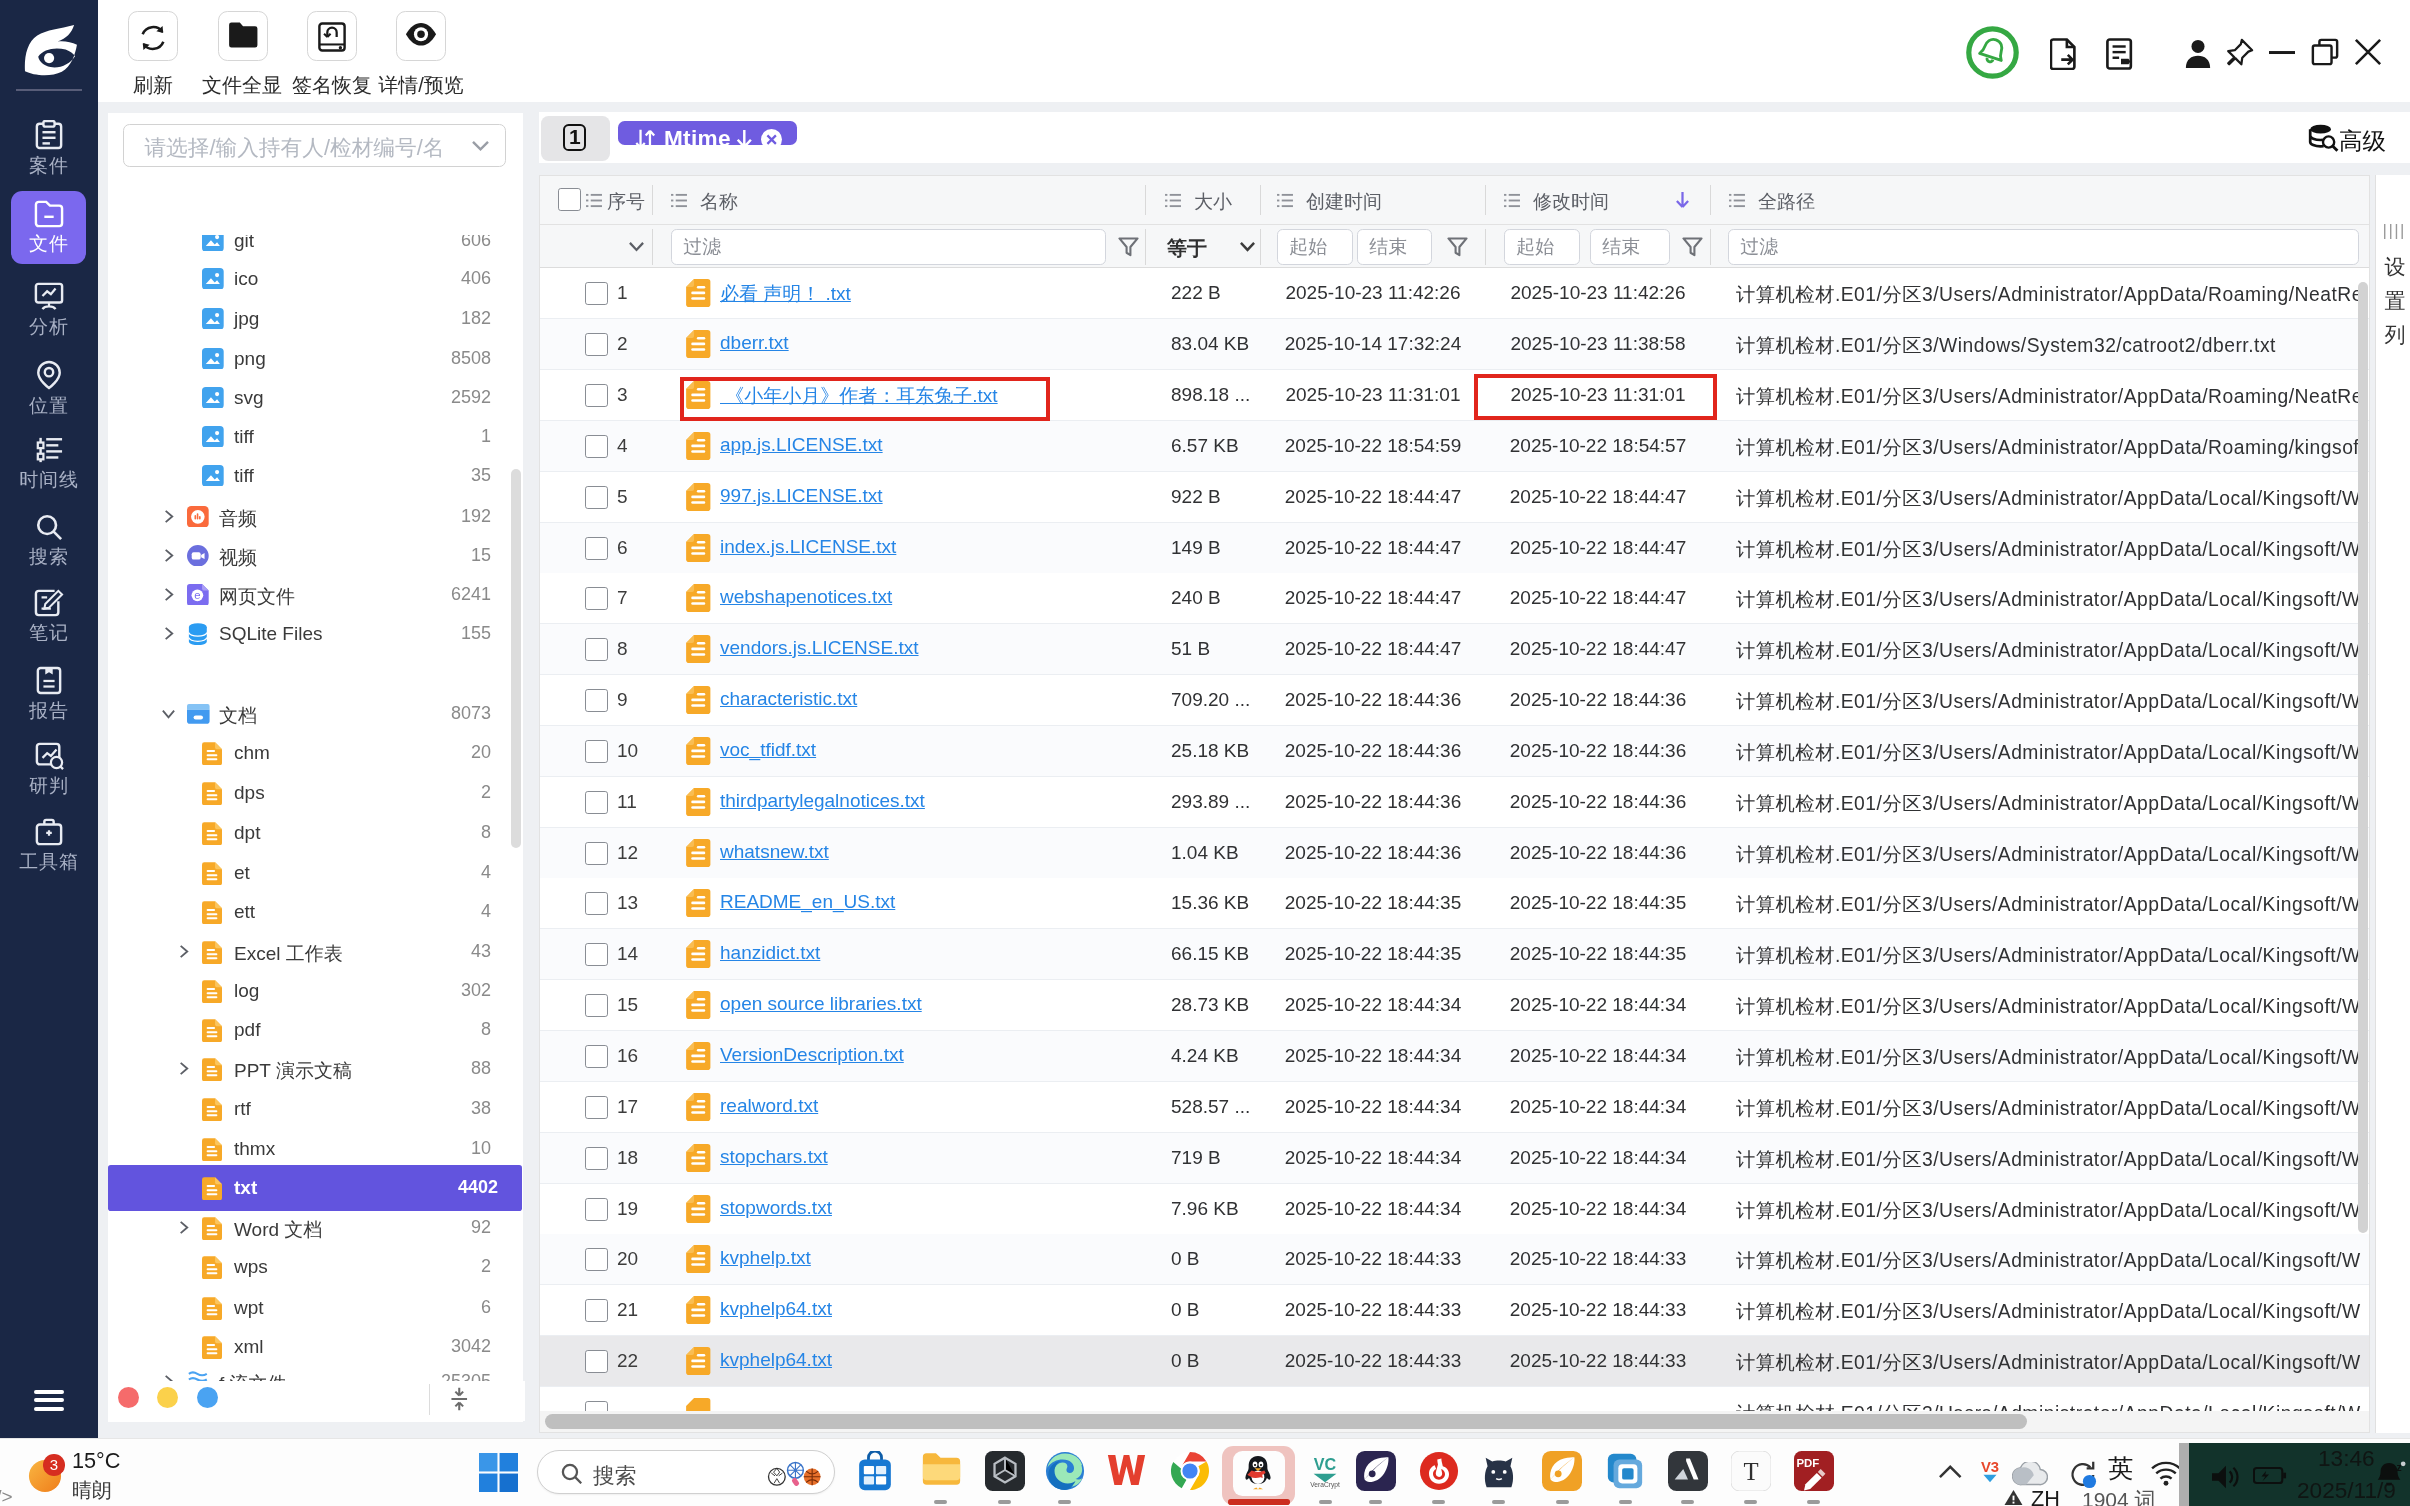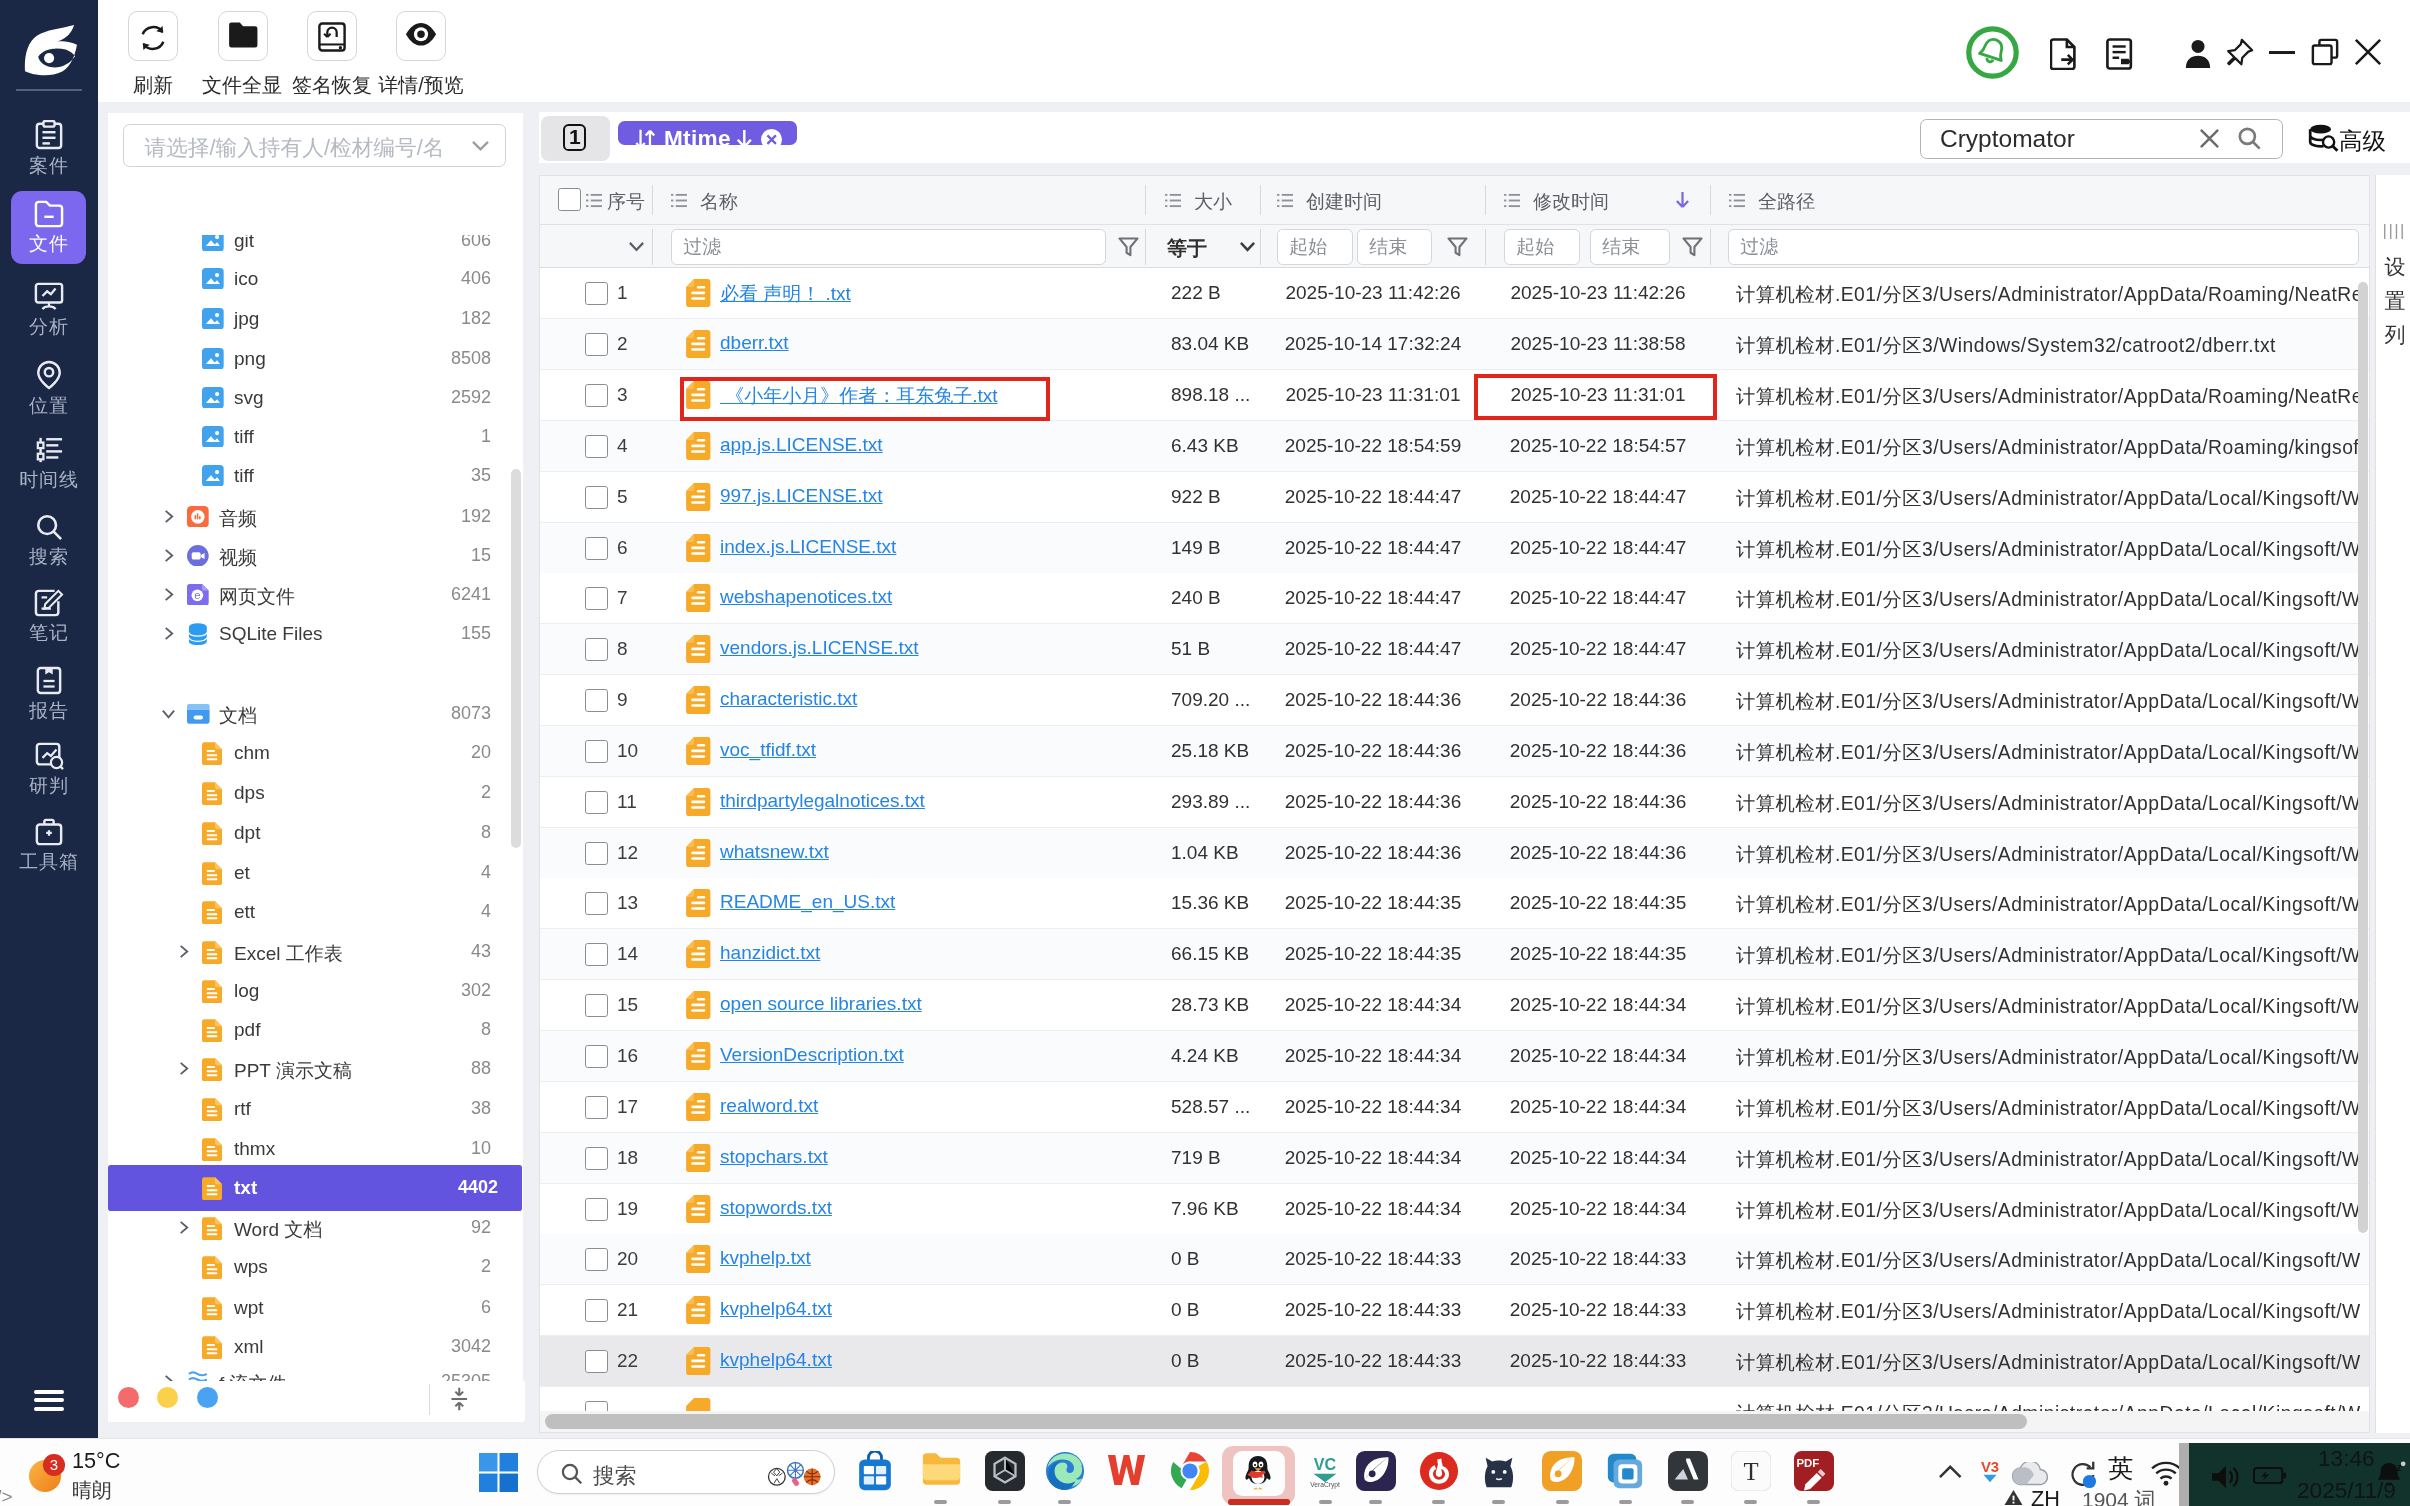--- a/index.html
+++ b/index.html
@@ -264,30 +264,20 @@
         <path d="M18 23 v-19 m0 0 l-4.5 5 m4.5 -5 l4.5 5" stroke="#fff" stroke-width="2.4" fill="none"></path>
       </svg>
     <span class="mt1">Mtime</span>
     <svg class="abs" style="left:115px;top:6.6px" width="22.6" height="22.6" viewBox="0 0 24 24">
         <path d="M12 2 v18 m0 0 l-7 -7.5 m7 7.5 l7 -7.5" stroke="#fff" stroke-width="2.6" fill="none"></path>
       </svg>
     <div class="cx"><svg style="margin:4.7px" width="11.3" height="11.3" viewBox="0 0 12 12">
           <path d="M1.5 1.5 l9 9 m0 -9 l-9 9" stroke="#6f5ce0" stroke-width="2.4"></path>
         </svg></div>
   </div>
-  <div id="sbox">
-    <span class="stx">Cryptomator</span>
-    <svg class="abs" style="left:278px;top:8.5px" width="21" height="21" viewBox="0 0 22 22">
-        <path d="M2 2 l18 18 m0 -18 l-18 18" stroke="#6b6b6b" stroke-width="2.6"></path>
-      </svg>
-    <svg class="abs" style="left:316px;top:6.6px" width="24.5" height="24.5" viewBox="0 0 26 26">
-        <circle cx="11" cy="11" r="8" fill="none" stroke="#7a7a7a" stroke-width="2.8"></circle>
-        <line x1="17" y1="17" x2="24" y2="24" stroke="#7a7a7a" stroke-width="2.8"></line>
-      </svg>
-  </div>
   <div id="adv">
     <svg class="abs" style="left:0;top:8.5px" width="32" height="32" viewBox="0 0 40 40">
         <ellipse cx="17" cy="9" rx="13" ry="5.5" fill="#111"></ellipse>
         <path d="M4 9 v8 c0 3 5.8 5.5 13 5.5 1 0 2 0 3 -.15 M4 17 v8 c0 3 5.8 5.5 13 5.5 1.3 0 2.6 -.1 3.8 -.2" fill="none" stroke="#111" stroke-width="3.4"></path>
         <circle cx="27" cy="25" r="7" fill="#fff" stroke="#111" stroke-width="3"></circle>
         <line x1="32" y1="30" x2="38" y2="36" stroke="#111" stroke-width="3.6"></line>
       </svg>
     <span class="abs" style="left:32px;top:11.3px">高级</span>
   </div>
 </div>
@@ -797,21 +787,21 @@
 <span class="cb rcb"></span>
         <span class="num">4</span>
 <span class="icw"><svg class="fic" width="24.5" height="28" viewBox="0 0 26 30">
             <path d="M8.5 0 H23 a3 3 0 0 1 3 3 v24 a3 3 0 0 1 -3 3 H3 a3 3 0 0 1 -3 -3 V8.5 Z" fill="#f7a928"></path>
             <path d="M8.5 0 V6.5 a2 2 0 0 1 -2 2 H0 Z" fill="#f9bd52"></path>
             <rect x="11.5" y="7.5" width="9" height="2.8" rx="1.4" fill="#fff"></rect>
             <rect x="5.5" y="13.5" width="15" height="2.8" rx="1.4" fill="#fff"></rect>
             <rect x="5.5" y="19.5" width="15" height="2.8" rx="1.4" fill="#fff"></rect>
           </svg></span>
         <a class="lnk">app.js.LICENSE.txt</a>
-<span class="sz">6.43 KB</span>
+<span class="sz">6.57 KB</span>
         <span class="ct">2025-10-22 18:54:59</span>
         <span class="mt">2025-10-22 18:54:57</span>
         <span class="pa">计算机检材.E01/分区3/Users/Administrator/AppData/Roaming/kingsof</span>
 </div>
 <div class="r" style="top:296px">
 <span class="cb rcb"></span>
         <span class="num">5</span>
 <span class="icw"><svg class="fic" width="24.5" height="28" viewBox="0 0 26 30">
             <path d="M8.5 0 H23 a3 3 0 0 1 3 3 v24 a3 3 0 0 1 -3 3 H3 a3 3 0 0 1 -3 -3 V8.5 Z" fill="#f7a928"></path>
             <path d="M8.5 0 V6.5 a2 2 0 0 1 -2 2 H0 Z" fill="#f9bd52"></path>

